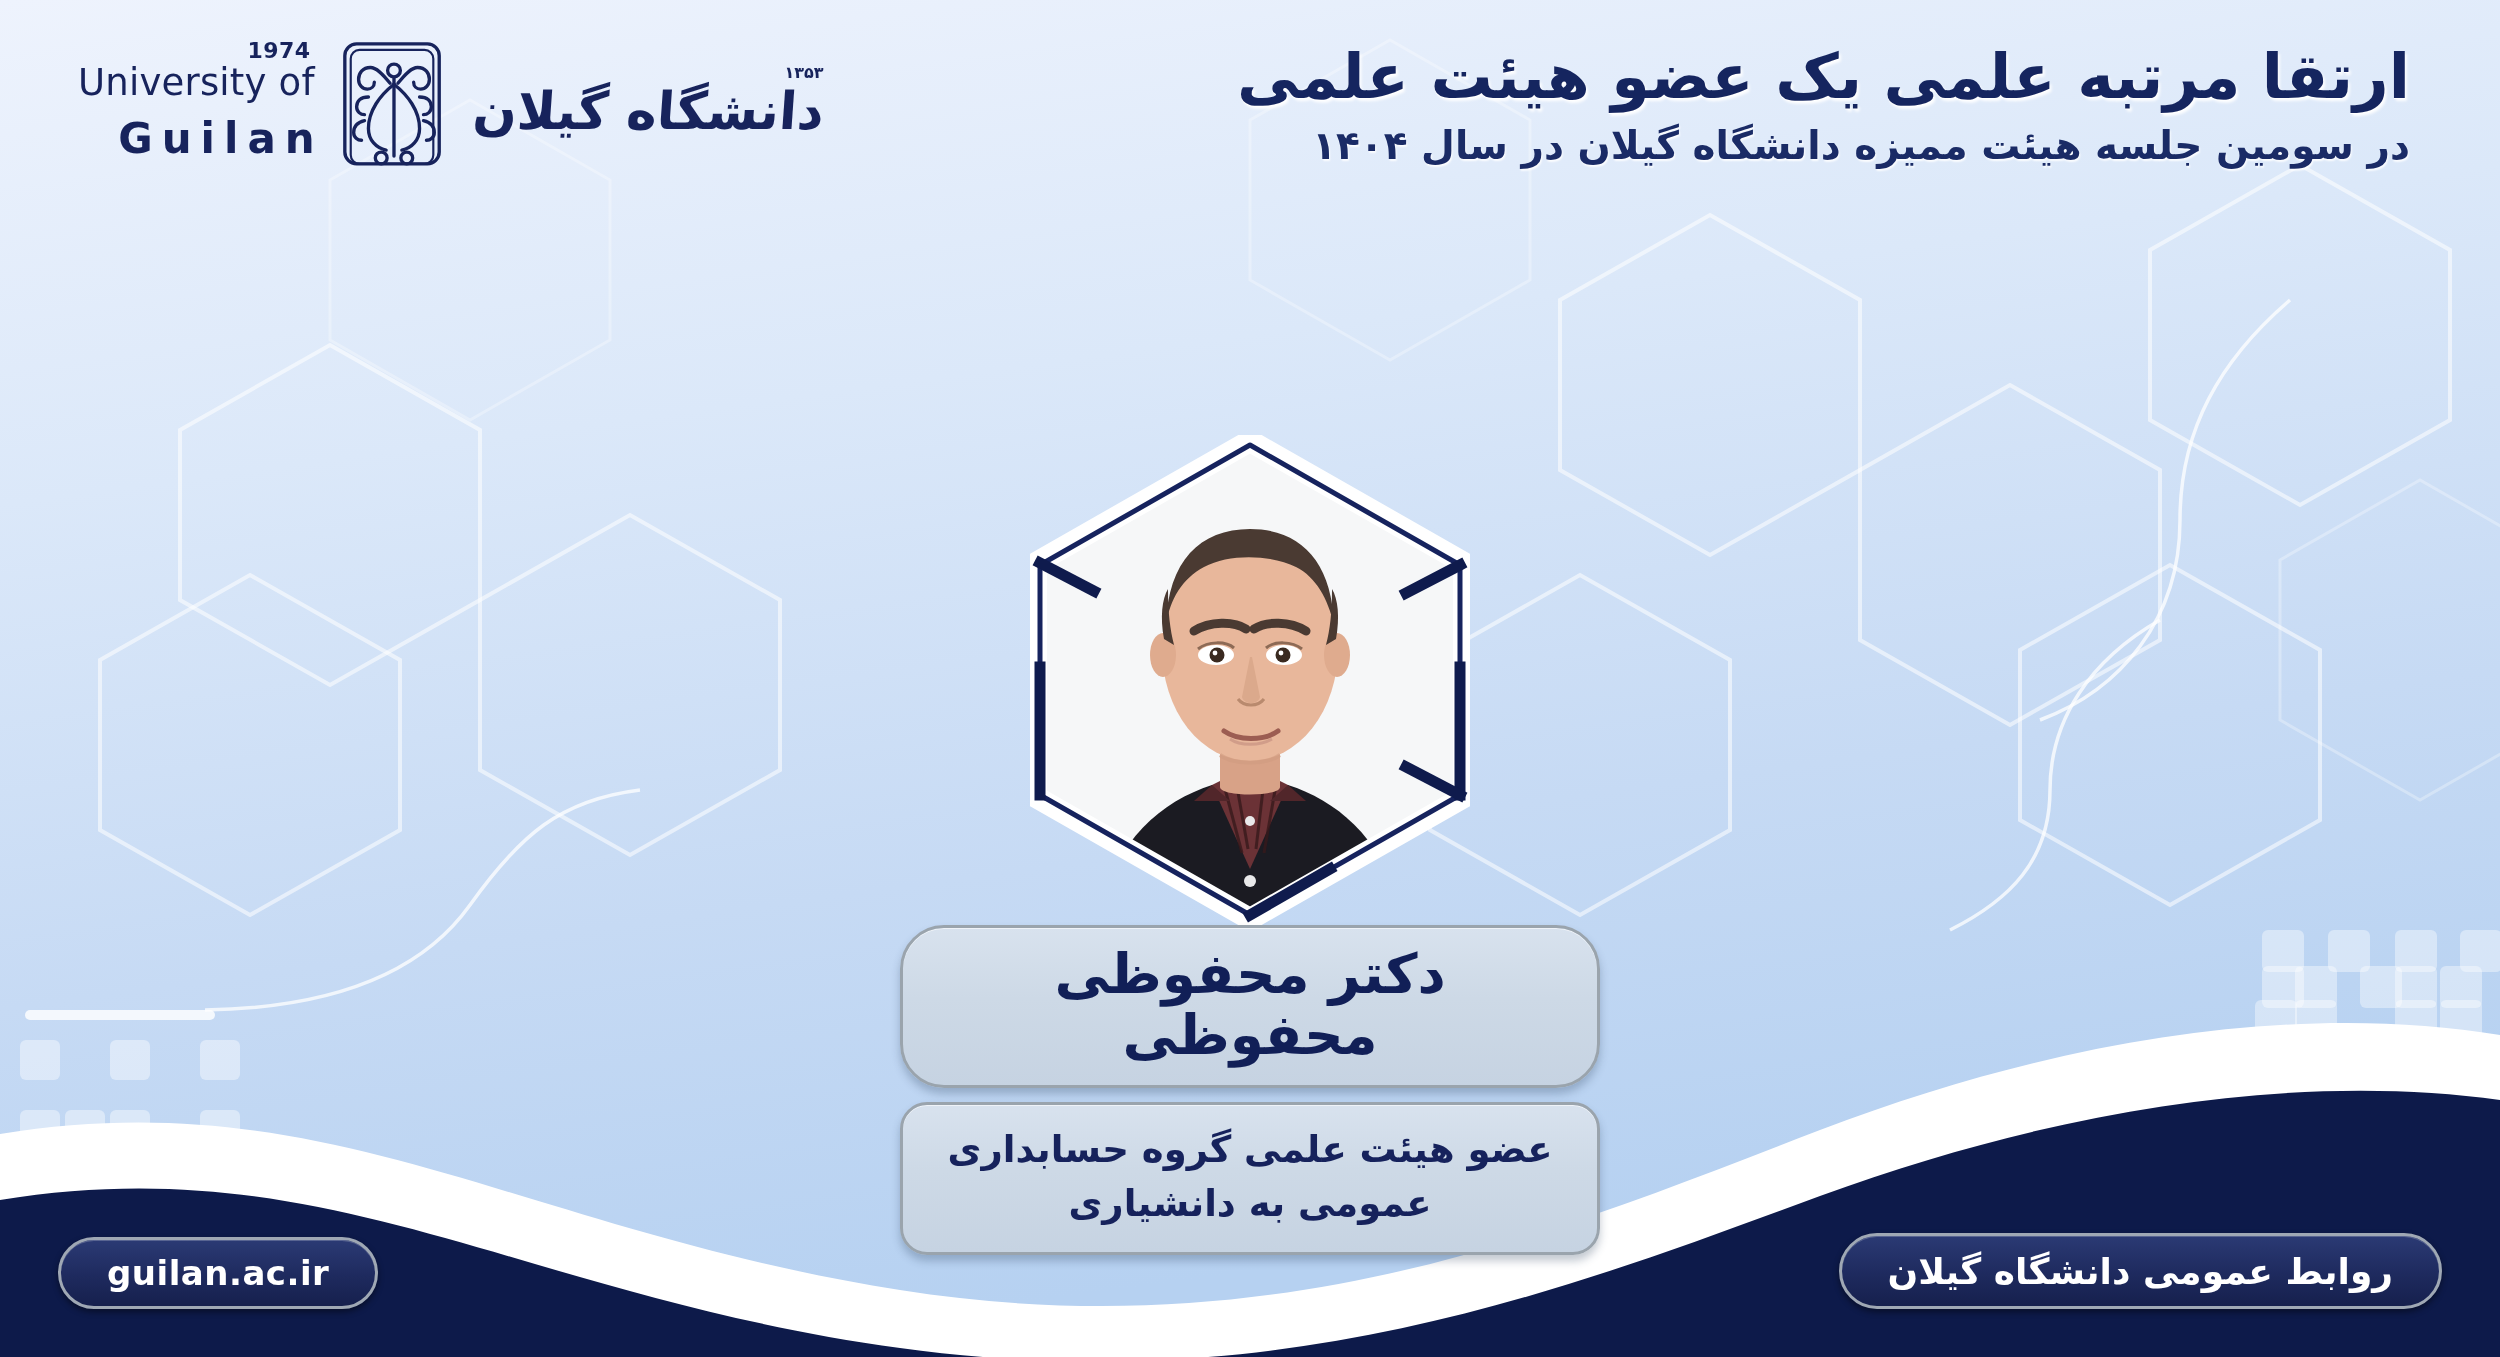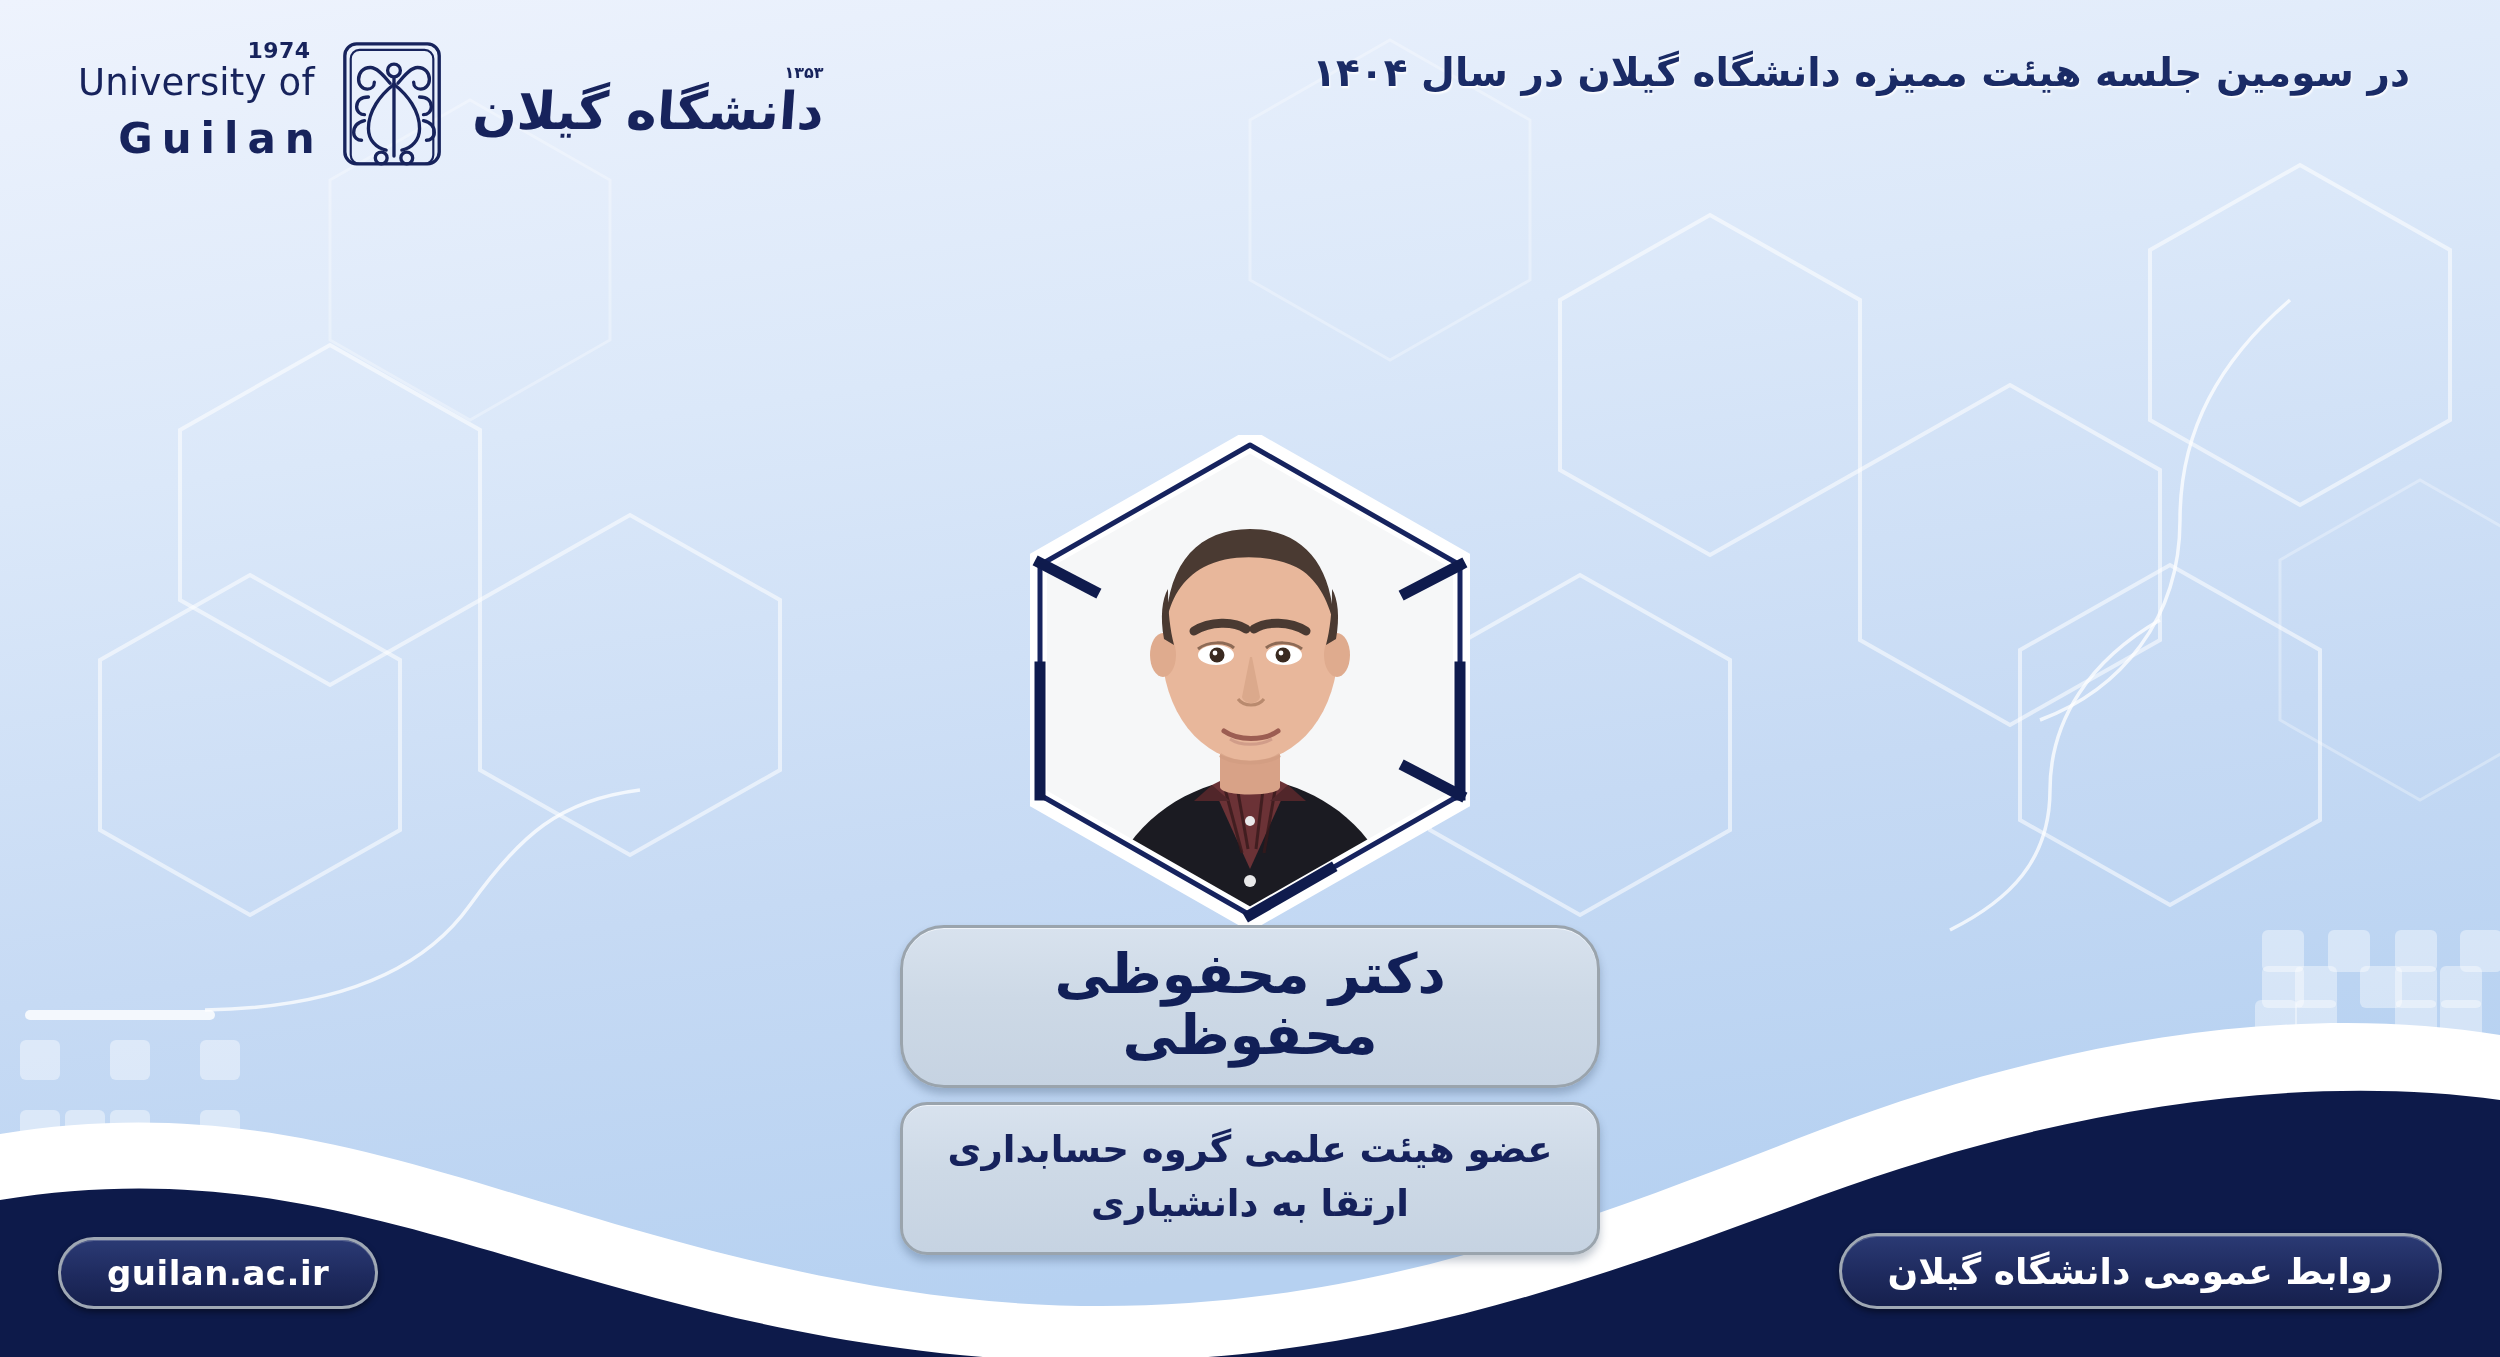--- a/index.html
+++ b/index.html
@@ -223,20 +223,21 @@
         </svg>
       </div>
 
       <div class="logo-fa">
         <span class="logo-fa-year">۱۳۵۳</span>
         <span class="logo-fa-name">دانشگاه گیلان</span>
       </div>
     </div>
 
     <div class="titles">
+      <div class="title-main">ارتقا مرتبه علمی یک عضو هیئت علمی</div>
       <div class="title-sub">در سومین جلسه هیئت ممیزه دانشگاه گیلان در سال ۱۴۰۴</div>
     </div>
   </div>
 
   <div class="hex-wrap">
     <div class="hex-photo">
       <svg viewBox="0 0 412 462" xmlns="http://www.w3.org/2000/svg" role="img">
         <title>دکتر غلامرضا محفوظی</title>
         <rect x="0" y="0" width="412" height="462" fill="#f6f7f8"></rect>
 
@@ -300,21 +301,21 @@
           <path d="M220 480 L300 434"></path>
         </g>
       </svg>
     </div>
   </div>
 
   <div class="plates">
     <div class="plate plate-name">دکتر محفوظی محفوظی</div>
     <div class="plate plate-role">
       <div>عضو هیئت علمی گروه حسابداری</div>
-      <div>ارتقا به دانشیاری</div>
+      <div>عمومی به دانشیاری</div>
     </div>
   </div>
 
   <div class="bg-layer" style="z-index:4;">
     <svg viewBox="0 0 2500 1357" preserveAspectRatio="none" xmlns="http://www.w3.org/2000/svg">
       <path d="M0,1134 C330,1080 520,1230 900,1290 C1280,1350 1560,1230 1820,1130 C2060,1038 2300,1002 2500,1035 L2500,1357 L0,1357 Z" fill="#ffffff"></path>
       <path d="M0,1200 C330,1146 520,1296 900,1348 C1280,1400 1560,1292 1820,1196 C2060,1108 2300,1072 2500,1100 L2500,1357 L0,1357 Z" fill="#0d1a4a"></path>
     </svg>
   </div>
 

